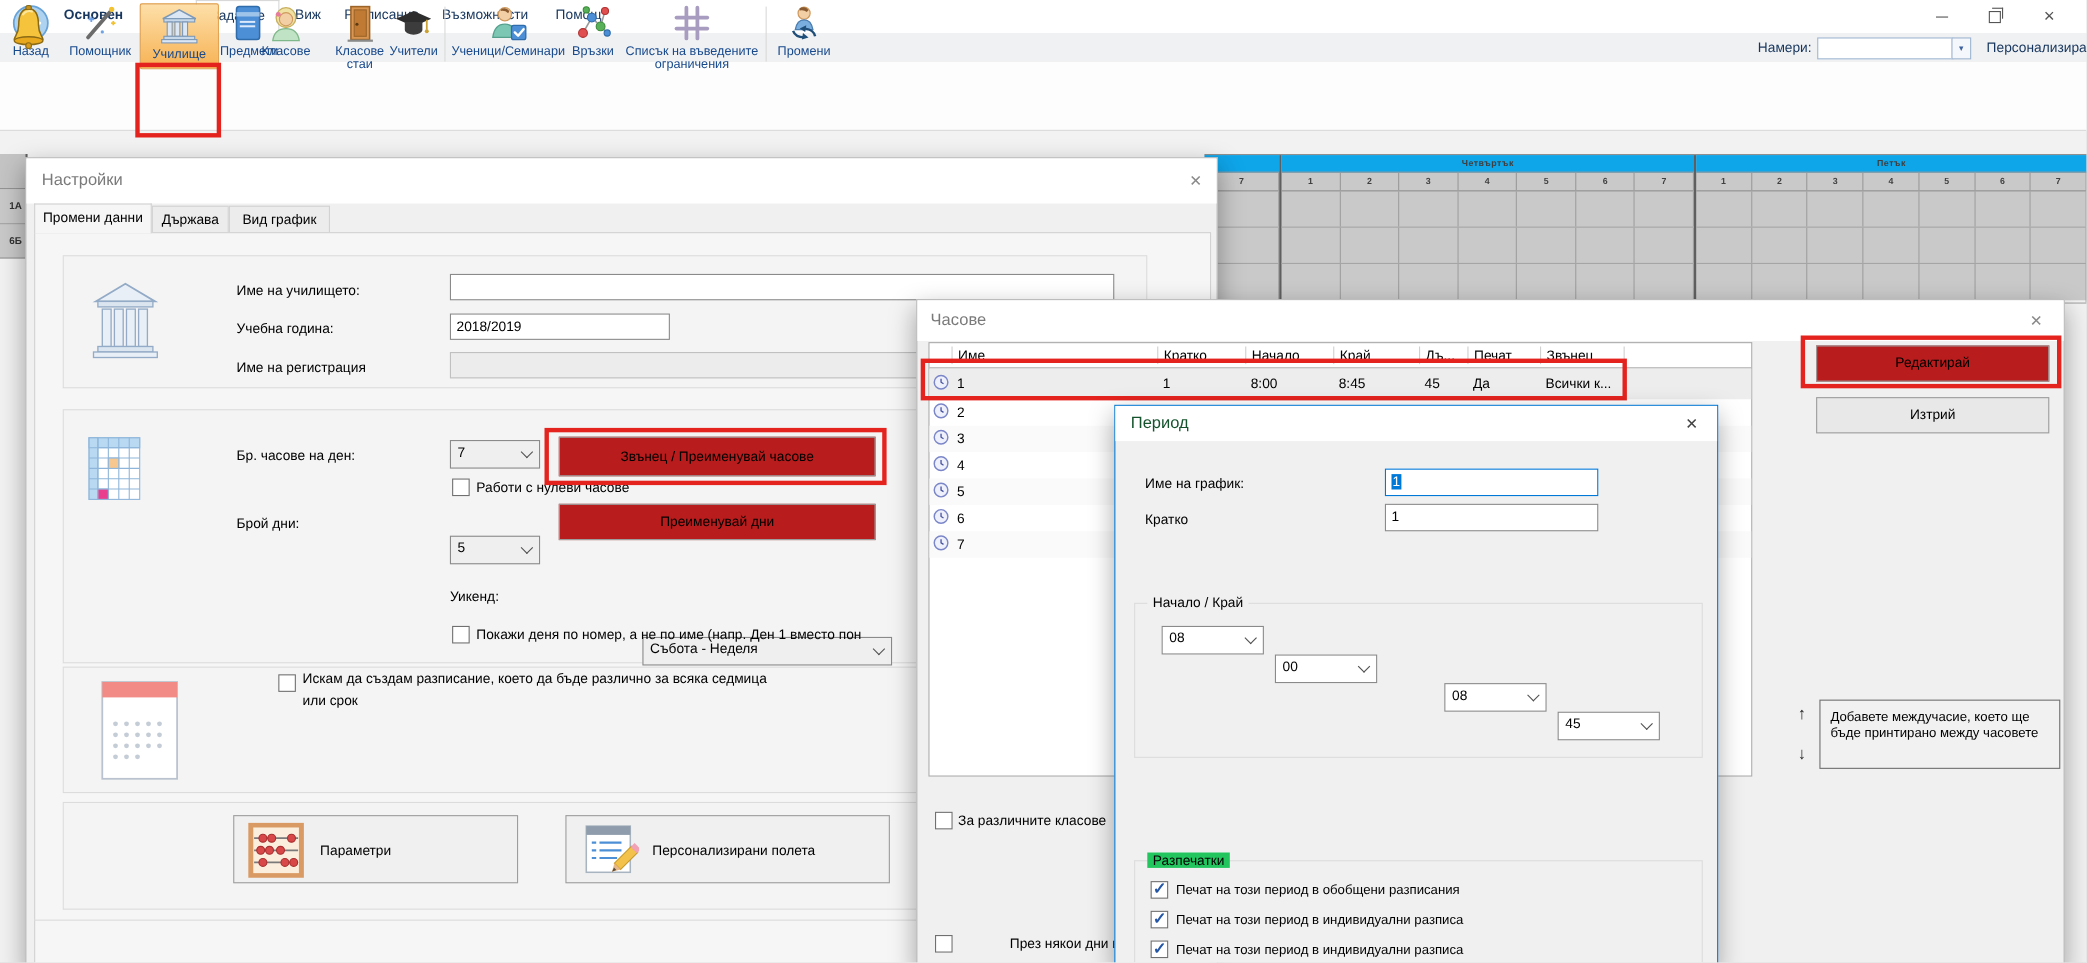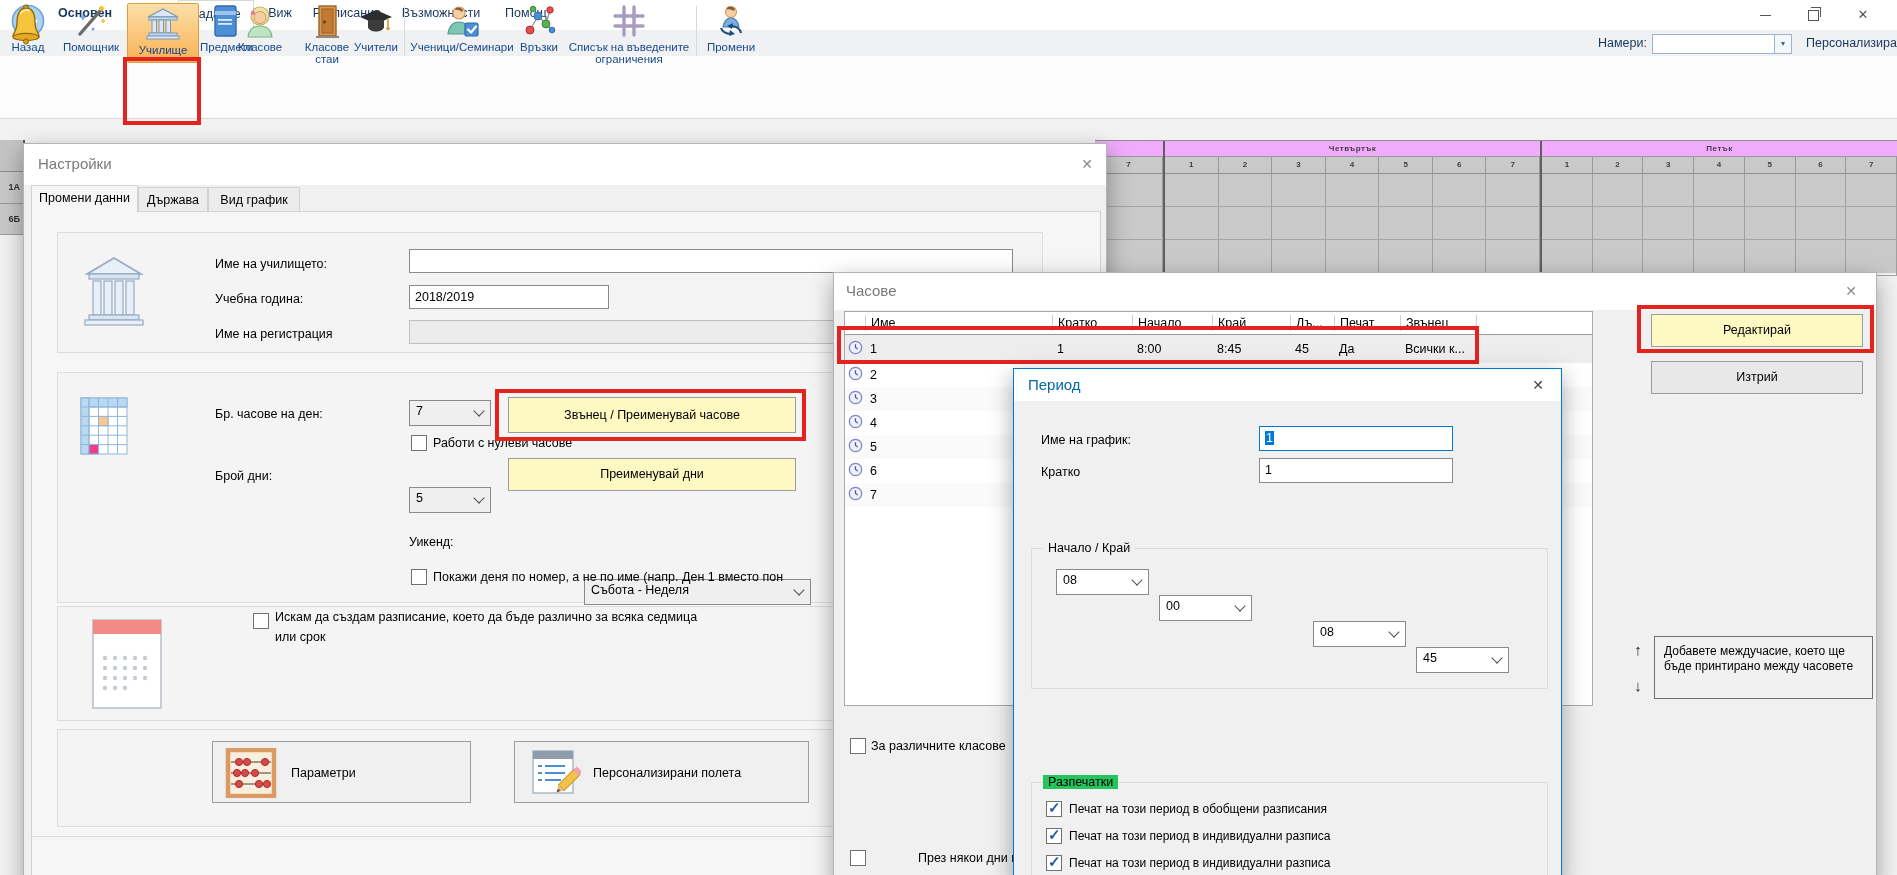--- a/index.html
+++ b/index.html
@@ -24,40 +24,40 @@
   .findbtn{top:4px;width:16px;height:20px;border:1px solid #9db4d0;background:#f4f7fb;color:#3f63a0;font-size:8px;text-align:center;line-height:18px;}
   
   .toolbar{left:0;top:56px;width:1897px;height:62px;background:#fdfdfd;border-bottom:1px solid #d9d9d9;}
   .tbtn{top:1px;height:60px;text-align:center;cursor:default;}
   .tbtn .ticon{display:block;margin:2px auto 0 auto;height:38px;}
   .tlabel{font-size:11.5px;color:#17498c;line-height:11.5px;display:block;margin-top:1px;}
   .tbtn.orange{background:linear-gradient(#fddfa8,#f7b254);border:1px solid #e09b42;border-radius:2px;}
   .tsep{top:6px;width:1px;height:50px;background:#d9d9d9;}
   
   .tt{background:#c9c9c9;}
-  .tt-day{height:15px;background:#f0abfc;border-bottom:1px solid #9a9a9a;text-align:center;
+  .tt-day{height:15px;background:#0ea5e9;border-bottom:1px solid #9a9a9a;text-align:center;
           font-size:8px;font-weight:bold;color:#3f3f3f;line-height:15px;letter-spacing:0.5px;}
   .tt-nums{height:16px;display:flex;border-bottom:1px solid #8f8f8f;}
   .tt-nums span{flex:1;border-right:1px solid #9a9a9a;text-align:center;font-size:8px;font-weight:bold;color:#3f3f3f;line-height:16px;}
   .tt-bodyrow{display:flex;border-bottom:1px solid #a5a5a5;}
   .tt-bodyrow i{flex:1;border-right:1px solid #9f9f9f;}
   .tt-col{position:absolute;top:0;height:100%;border-left:2px solid #5f5f5f;box-sizing:border-box;}
   .tt-rowlbl{font-size:9px;font-weight:bold;color:#333;text-align:right;padding-right:3px;
              border-bottom:1px solid #9a9a9a;background:#c9c9c9;box-sizing:border-box;line-height:31px;}
   
   .dlg{background:#f0f0f0;border:1px solid #b3b3b3;box-shadow:0 8px 22px rgba(0,0,0,0.35);}
   .dlg-title{font-size:15px;color:#7a7a7a;}
   .dlg-x{font-size:14px;color:#8a8a8a;text-align:center;}
   .tab{height:25px;line-height:25px;text-align:center;background:#ececec;border:1px solid #d2d2d2;box-sizing:border-box;}
   .tab.active{background:#f6f6f6;border-bottom:none;height:27px;z-index:2;}
   .groupbox{border:1px solid #dcdcdc;background:#f0f0f0;}
   .lbl{line-height:16px;}
   .input{background:#fff;border:1px solid #8a8a8a;box-sizing:border-box;padding:2px 5px;font-size:12.5px;line-height:18px;}
   .input.disabled{background:#ececec;border-color:#c0c0c0;}
-  .btn{background:#fef9c3;border:1px solid #9d9d9d;box-sizing:border-box;text-align:center;color:#000;}
+  .btn{background:#b91c1c;border:1px solid #9d9d9d;box-sizing:border-box;text-align:center;color:#000;}
   .combo{background:#efefef;border:1px solid #8a8a8a;box-sizing:border-box;padding:3px 20px 3px 6px;position:relative;}
   .combo.white{background:#fff;}
   .chev{position:absolute;right:7px;top:50%;width:7px;height:7px;margin-top:-6px;
         border-right:1.6px solid #505050;border-bottom:1.6px solid #505050;transform:rotate(45deg);}
   .cb{position:absolute;width:14px;height:14px;background:#fff;border:1px solid #707070;box-sizing:content-box;}
   .cb.checked::after{content:"\2713";position:absolute;left:1px;top:-3px;font-size:15px;font-weight:bold;color:#2456a8;}
   .cbl{position:absolute;line-height:16px;}
   
   .htable{background:#fff;border:1px solid #aaa;box-sizing:border-box;}
   .hrow{display:flex;align-items:center;}
@@ -586,21 +586,21 @@
     <span class="cb" style="left:16px;top:577px;"></span>
     <div class="cbl" style="left:37px;top:577px;white-space:nowrap;margin-left:47px;">През някои дни в този п</div>
 
     <div class="abs" style="left:795px;top:368px;width:18px;height:20px;text-align:center;font-size:15px;color:#222;">↑</div>
     <div class="abs" style="left:795px;top:404px;width:18px;height:20px;text-align:center;font-size:15px;color:#222;">↓</div>
     <div class="abs note" style="left:820px;top:363px;width:219px;height:63px;">Добавете междучасие, което ще бъде принтирано между часовете</div>
   </div>
 
   <div class="abs" style="left:1013px;top:368px;width:547px;height:512px;background:#f0f0f0;border:1px solid #0077d4;box-shadow:0 8px 22px rgba(0,0,0,0.35);z-index:30;">
     <div style="position:absolute;left:0;top:0;width:100%;height:32px;background:#fff;"></div>
-    <div class="abs" style="left:14px;top:7px;font-size:15px;color:#0369a1;">Период</div>
+    <div class="abs" style="left:14px;top:7px;font-size:15px;color:#14532d;">Период</div>
     <div class="abs dlg-x" style="left:513px;top:5px;width:22px;height:22px;line-height:22px;color:#444;">✕</div>
 
     <div class="abs lbl" style="left:27px;top:63px;">Име на график:</div>
     <div class="abs input" style="left:245px;top:57px;width:194px;height:25px;border:1px solid #0078d7;"><span class="sel">1</span></div>
     <div class="abs lbl" style="left:27px;top:95px;">Кратко</div>
     <div class="abs input" style="left:245px;top:89px;width:194px;height:25px;">1</div>
 
     <div class="abs groupbox" style="left:17px;top:179px;width:515px;height:139px;"></div>
     <div class="abs" style="left:29px;top:172px;background:#f0f0f0;padding:0 5px;">Начало / Край</div>
     <div class="abs combo white" style="left:42px;top:200px;width:93px;height:26px;"><span>08</span><i class="chev"></i></div>

